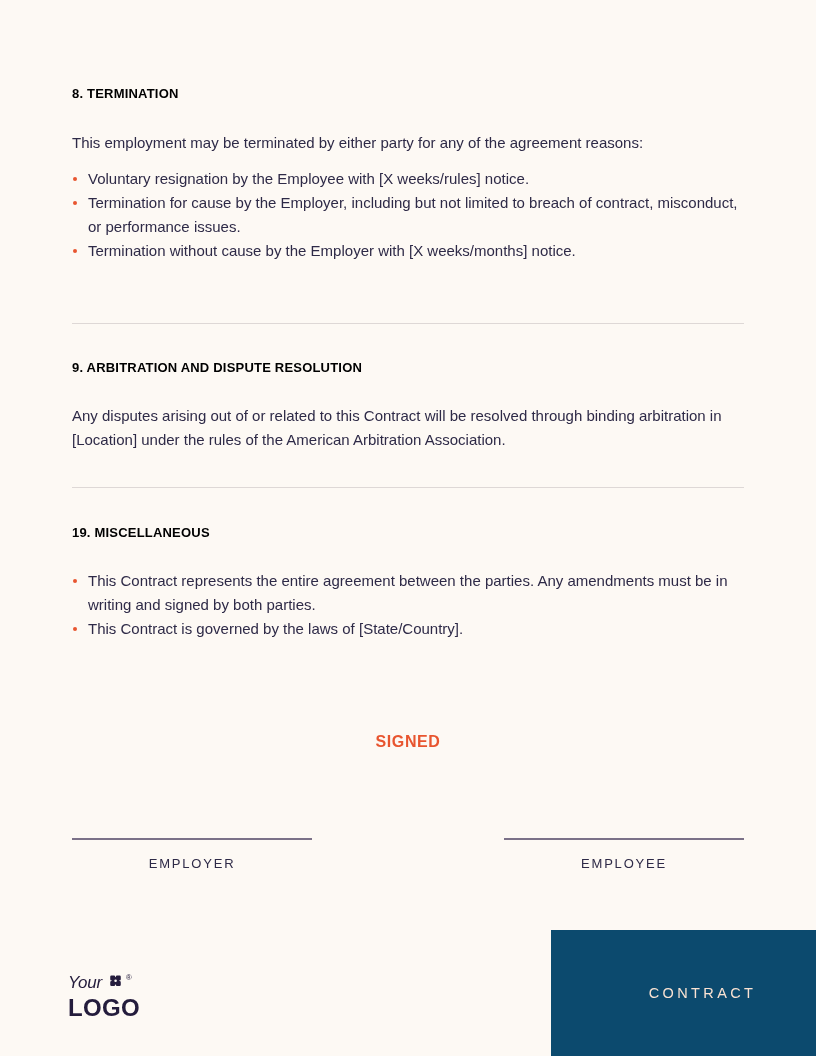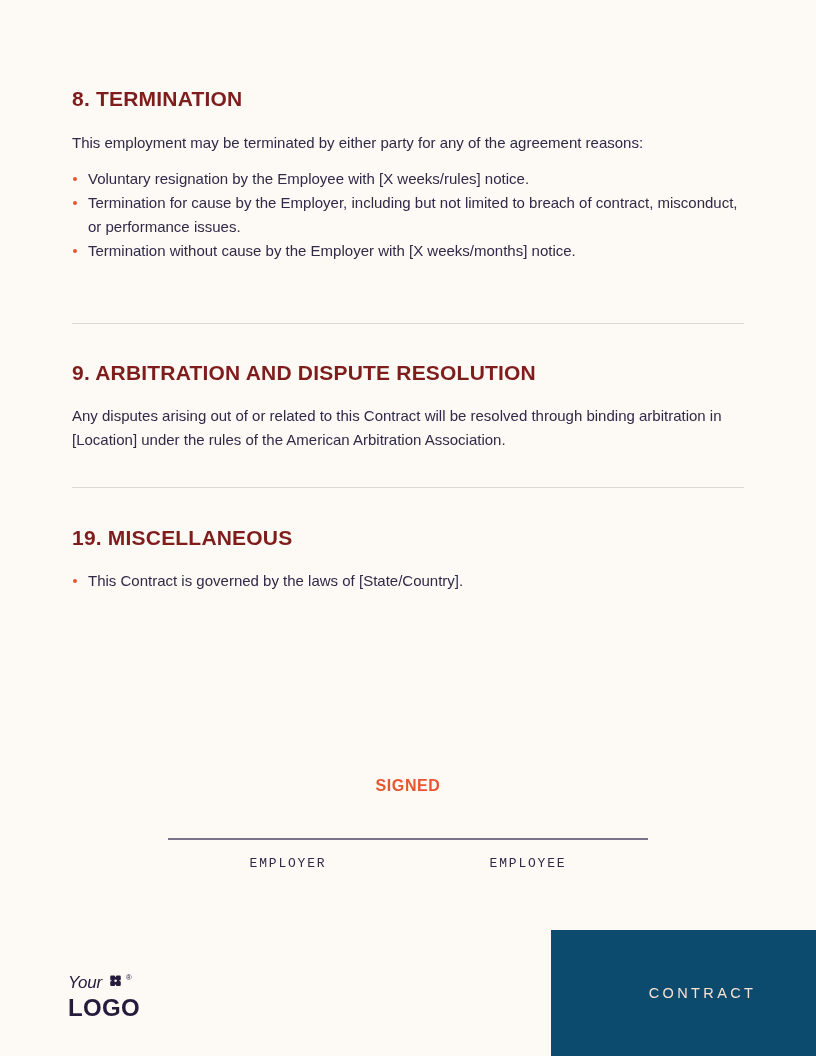--- a/index.html
+++ b/index.html
@@ -25,22 +25,22 @@
 
   .content {
     position: absolute;
     left: 72px;
     top: 0;
     width: 672px;
   }
 
   
   .section-heading {
-    color: #7f1d1d;
-    font-size: 21px;
+    color: #000000;
+    font-size: 13px;
     font-weight: bold;
     letter-spacing: 0.2px;
     margin: 0;
     line-height: 1.2;
   }
 
   
   .body-text {
     color: #2e2a47;
     font-size: 15px;
@@ -92,22 +92,21 @@
     text-align: center;
     margin: 0;
   }
 
   .sign-row {
     position: absolute;
     left: 72px;
     top: 838px;
     width: 672px;
     display: flex;
-    justify-content: center;
-    font-family: Liberation Mono, monospace;
+    justify-content: space-between;
   }
   .sign-col {
     width: 240px;
     text-align: center;
   }
   .sign-line {
     width: 240px;
     height: 2px;
     background: #7b7188;
     margin: 0 auto;
@@ -211,25 +210,26 @@
   <div class="content" style="top:487px;">
     <hr class="divider">
   </div>
 
   <div class="content" style="top:525px;">
     <h2 class="section-heading">19. MISCELLANEOUS</h2>
   </div>
 
   <div class="content" style="top:569px;">
     <ul class="bullet-list">
+      <li class="bullet-item">This Contract represents the entire agreement between the parties. Any amendments must be in writing and signed by both parties.</li>
       <li class="bullet-item">This Contract is governed by the laws of [State/Country].</li>
     </ul>
   </div>
 
-  <div class="content" style="top:733px;margin-top:44px;">
+  <div class="content" style="top:733px;">
     <div class="signed-title">SIGNED</div>
   </div>
 
   <div class="sign-row">
     <div class="sign-col">
       <div class="sign-line"></div>
       <div class="sign-label">EMPLOYER</div>
     </div>
     <div class="sign-col">
       <div class="sign-line"></div>

